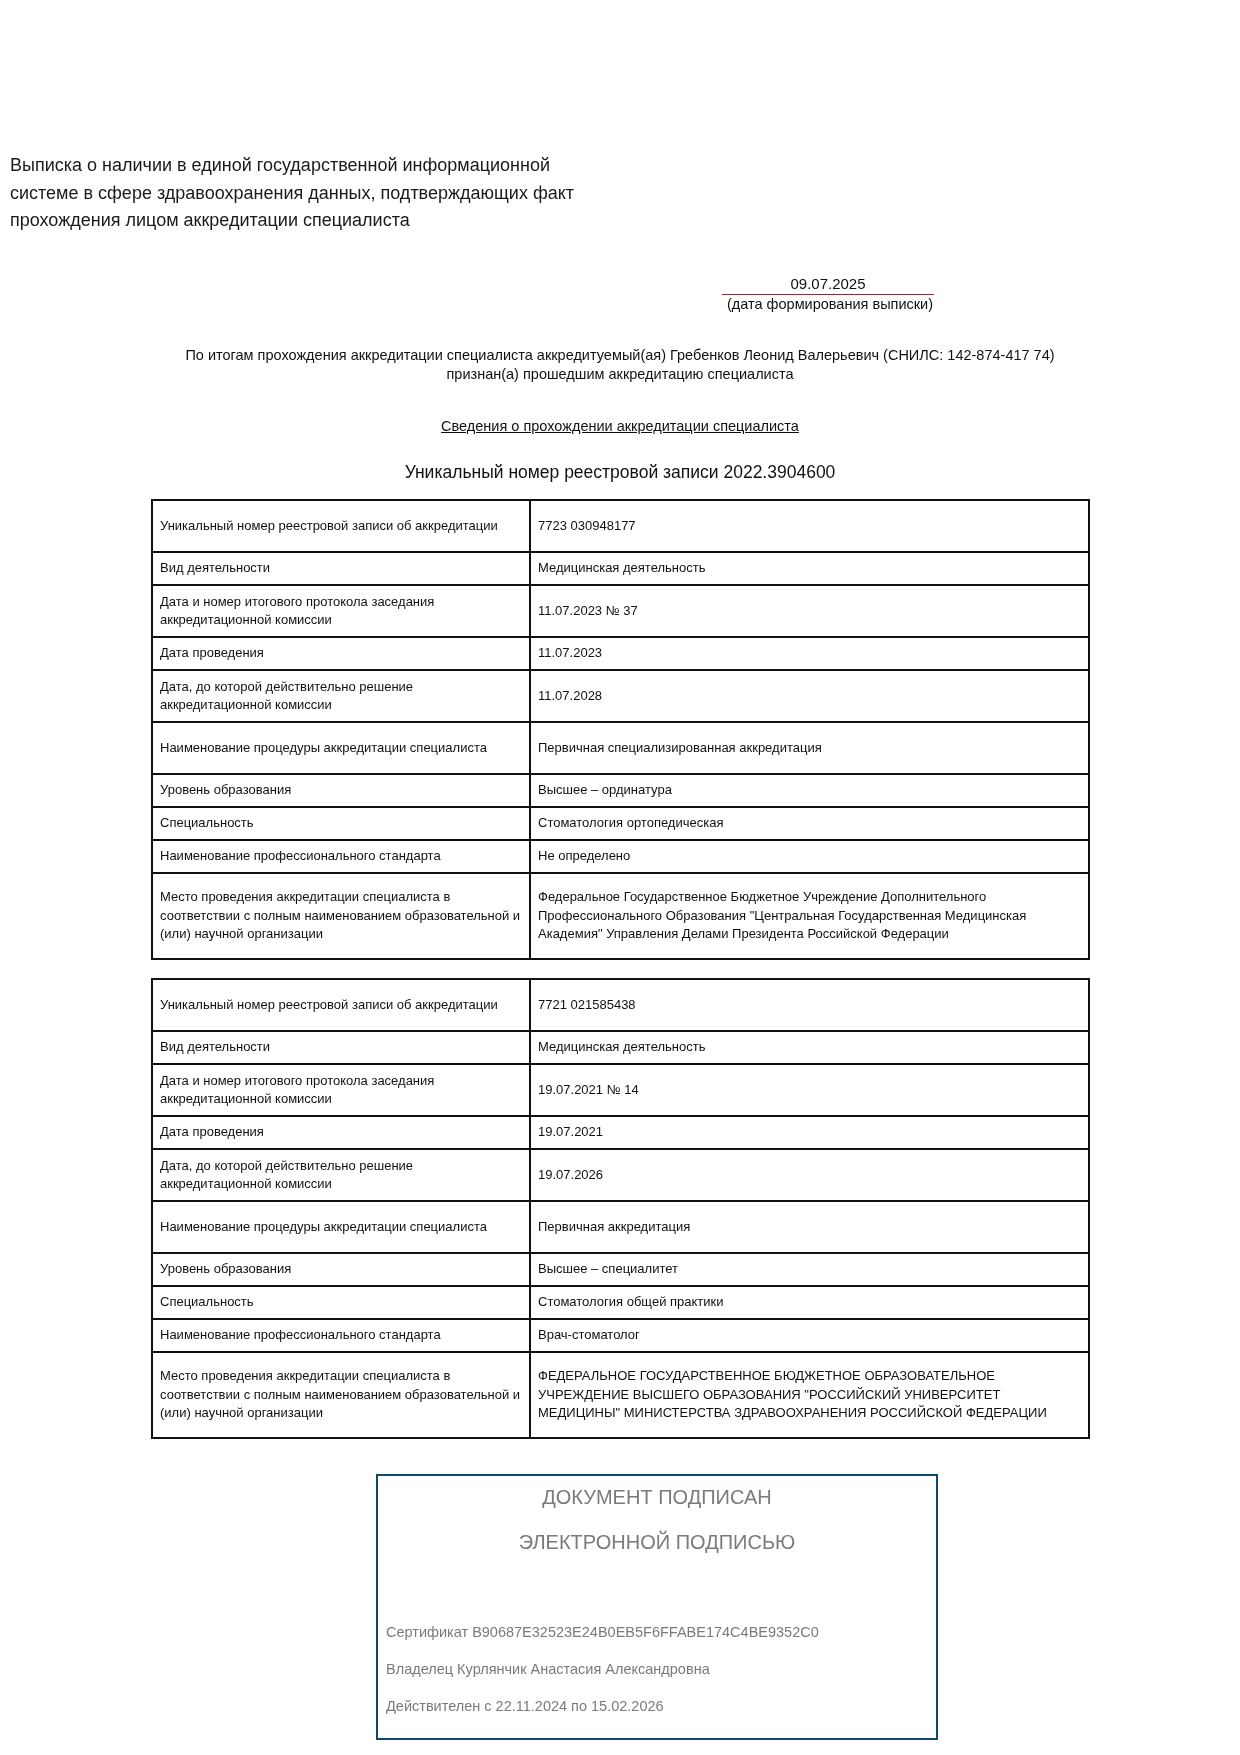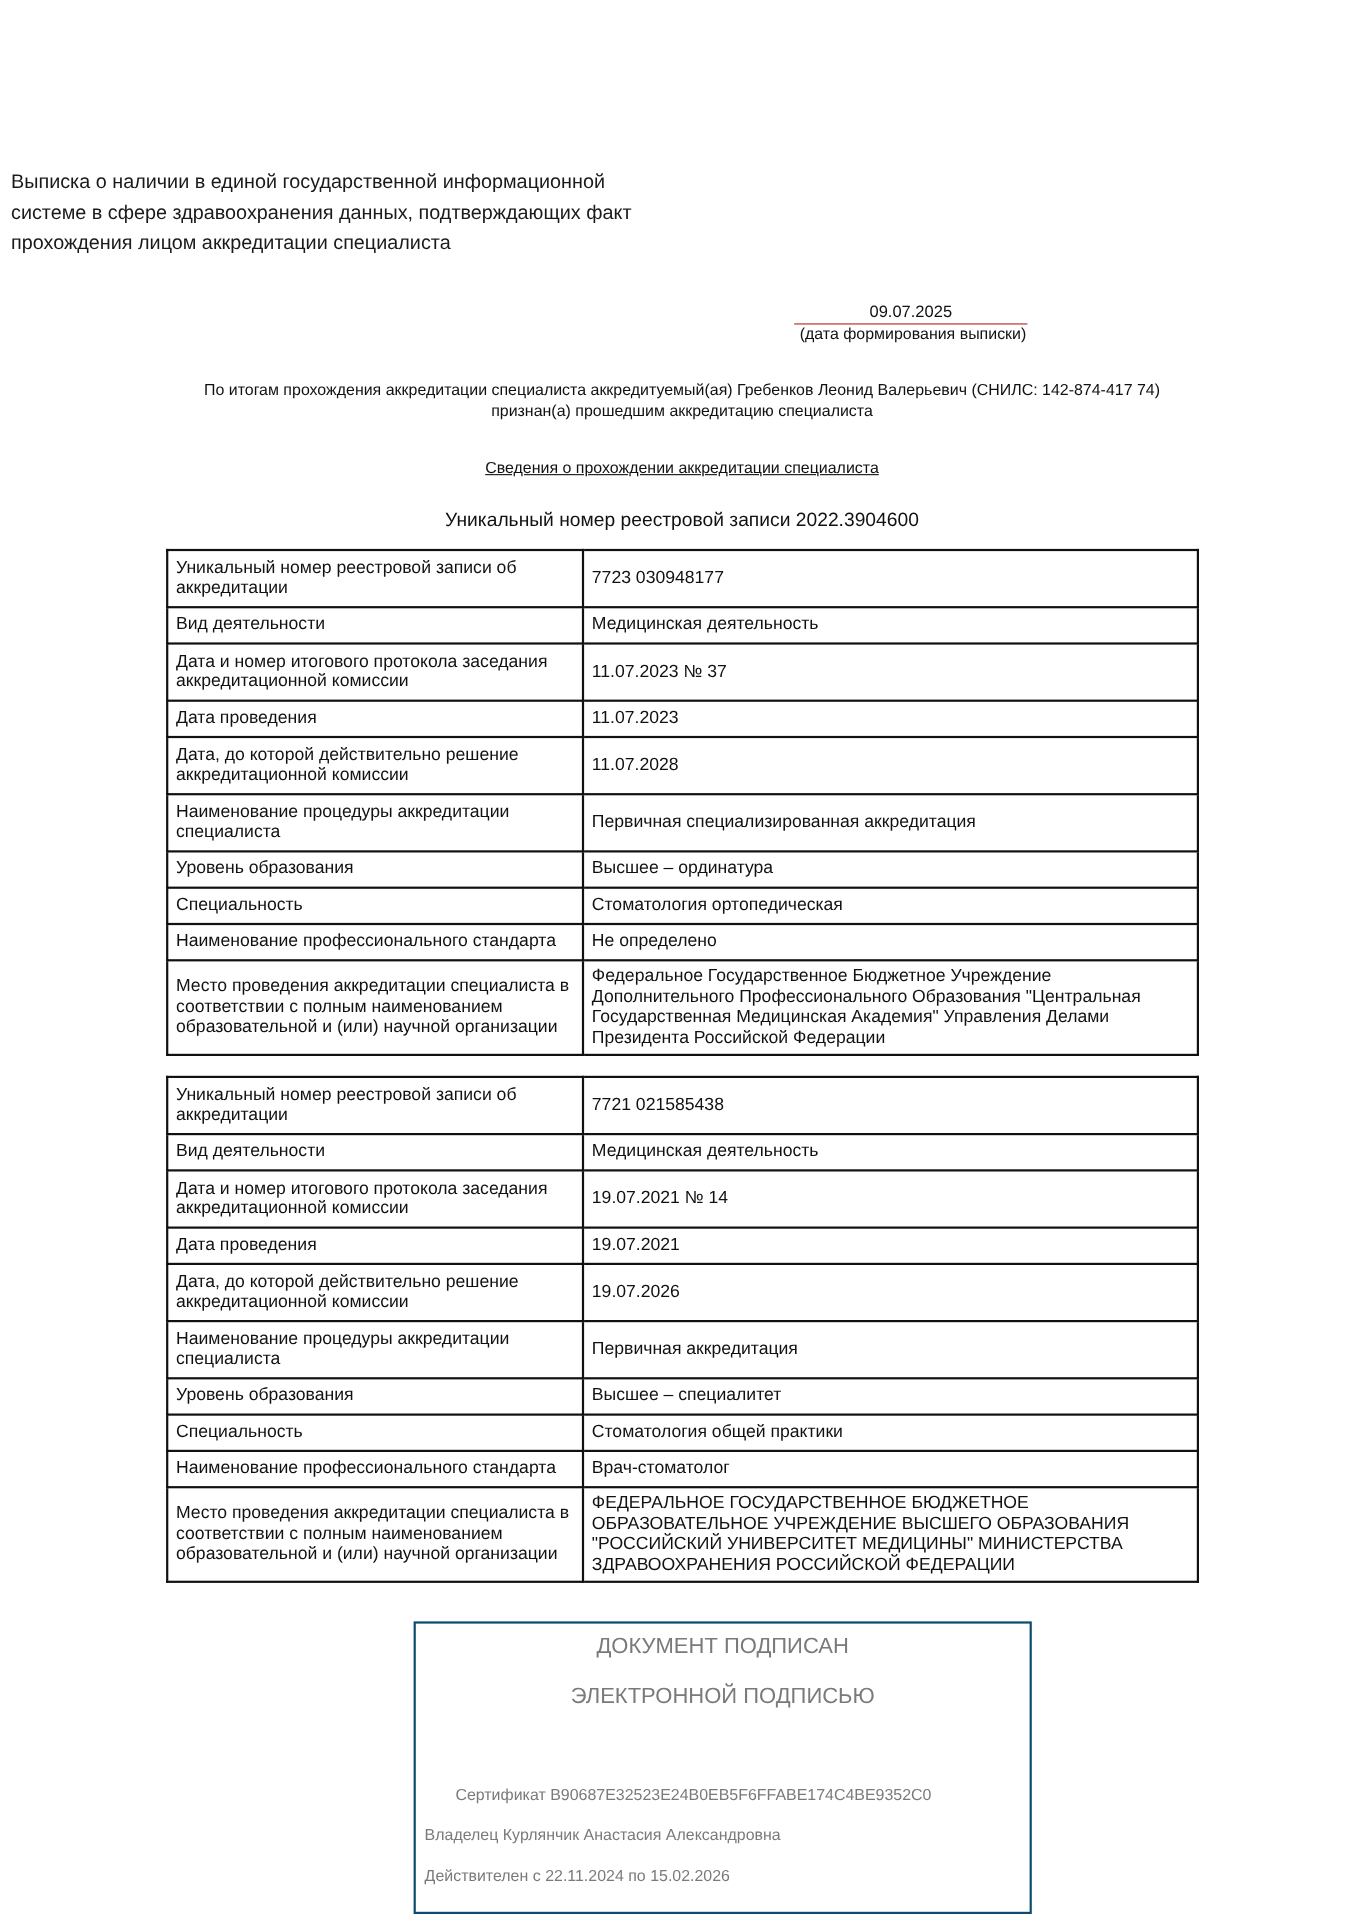--- a/index.html
+++ b/index.html
@@ -28,40 +28,40 @@
       font-size: 14.5px; line-height: 18px;
     }
     .section-heading span { text-decoration: underline; }
     .registry-heading {
       position: absolute; left: 0; width: 1240px; top: 461px; text-align: center;
       font-size: 17.5px; line-height: 22px;
     }
     table.acc {
       position: absolute; left: 151px; width: 939px;
       border-collapse: collapse; table-layout: fixed;
-      font-size: 16px; line-height: 18.5px;
+      font-size: 13px; line-height: 18.5px;
     }
     table.acc td {
       border: 2px solid #111; padding: 4px 7px; vertical-align: middle;
     }
     table.acc td.label { width: 362px; }
     #table-1 { top: 499px; }
     #table-2 { top: 978px; }
     .r1 td { height: 42px; } .r2 td { height: 23px; } .r3 td { height: 42px; }
     .r4 td { height: 23px; } .r5 td { height: 42px; } .r6 td { height: 42px; }
     .r7 td { height: 23px; } .r8 td { height: 23px; } .r9 td { height: 23px; }
     .r10 td { height: 76px; }
     .stamp {
       position: absolute; left: 376px; top: 1474px; width: 562px; height: 266px;
       border: 2px solid #0c4a6e; box-sizing: border-box; color: #7a7a7a;
     }
     .stamp .st-line1 { position: absolute; top: 10px; left: 0; width: 100%; text-align: center; font-size: 20px; }
     .stamp .st-line2 { position: absolute; top: 55px; left: 0; width: 100%; text-align: center; font-size: 20px; }
     .stamp .st-small { position: absolute; left: 8px; font-size: 14.5px; }
-    .stamp .st-cert { top: 148px; margin-left: 28px; }
+    .stamp .st-cert { top: 148px; }
     .stamp .st-owner { top: 185px; }
     .stamp .st-valid { top: 222px; }
   </style>
 </head>
 <body>
 
 <div class="title">
   <div>Выписка о наличии в единой государственной информационной</div>
   <div>системе в сфере здравоохранения данных, подтверждающих факт</div>
   <div>прохождения лицом аккредитации специалиста</div>

